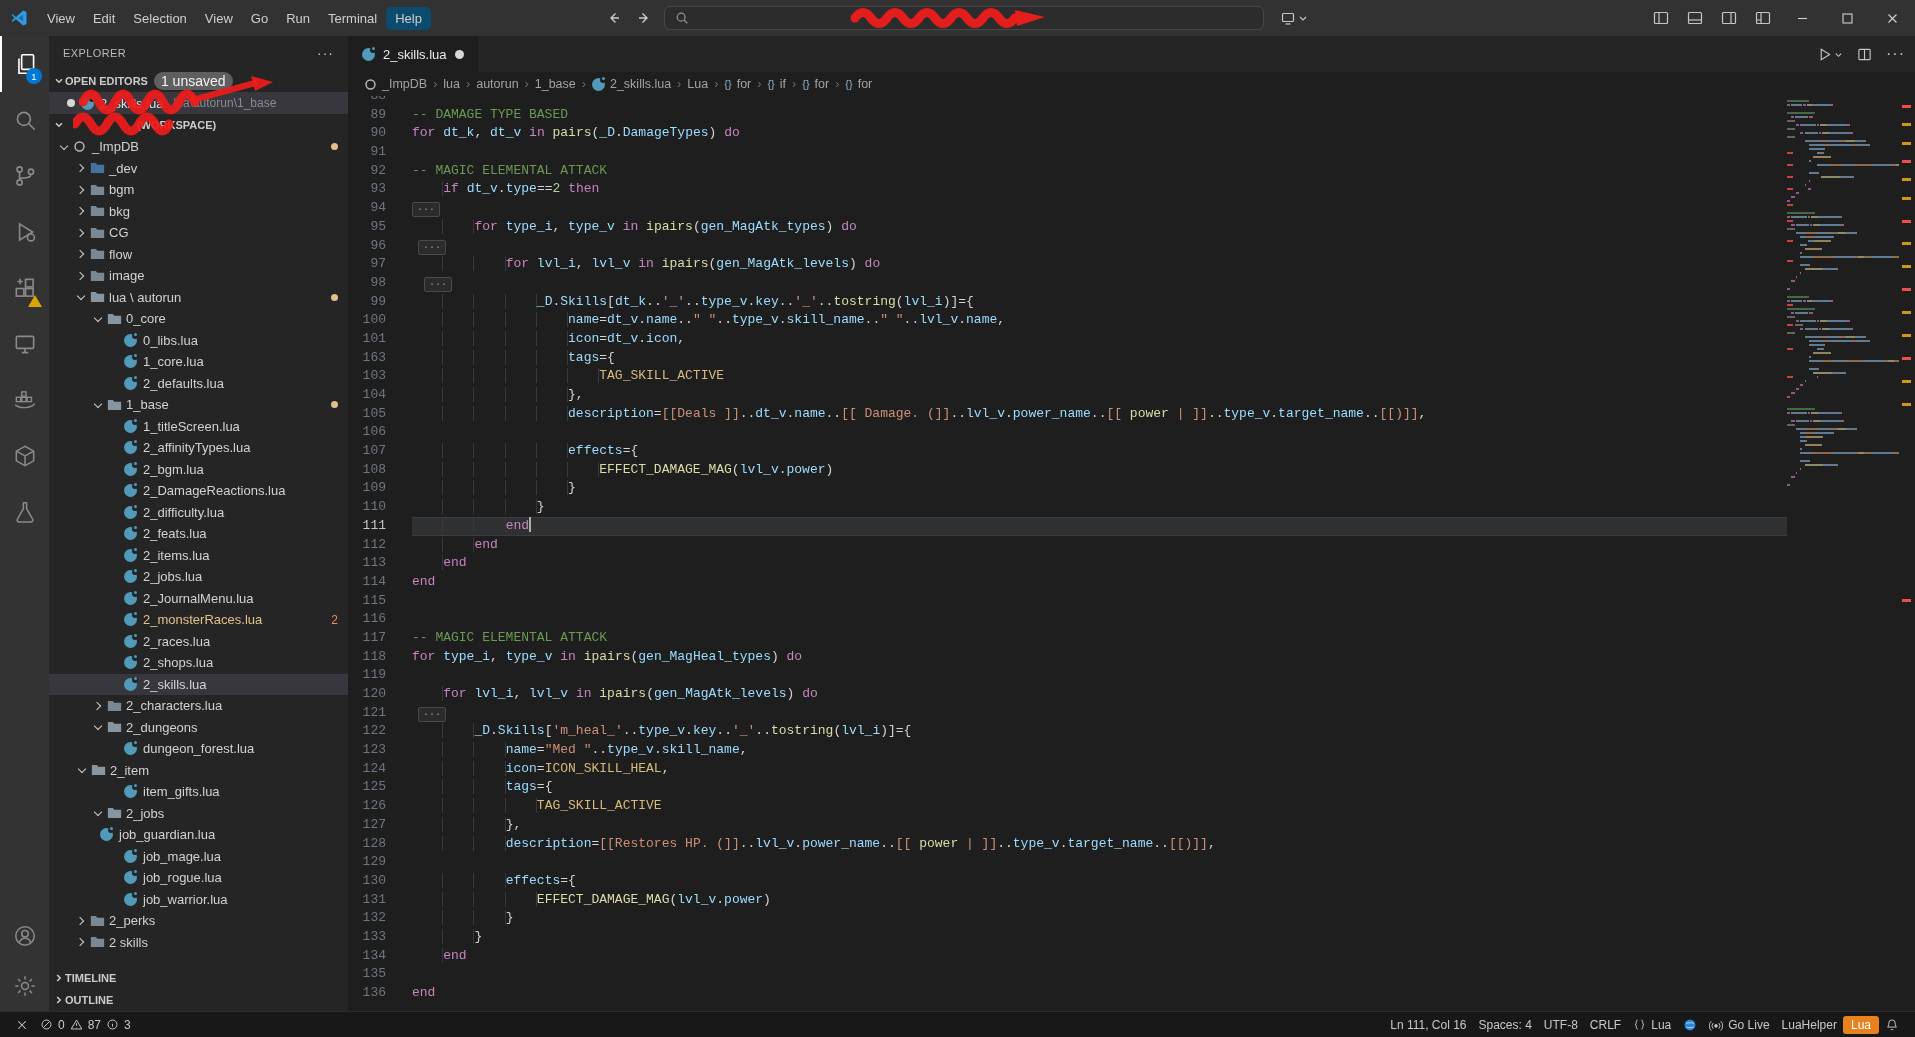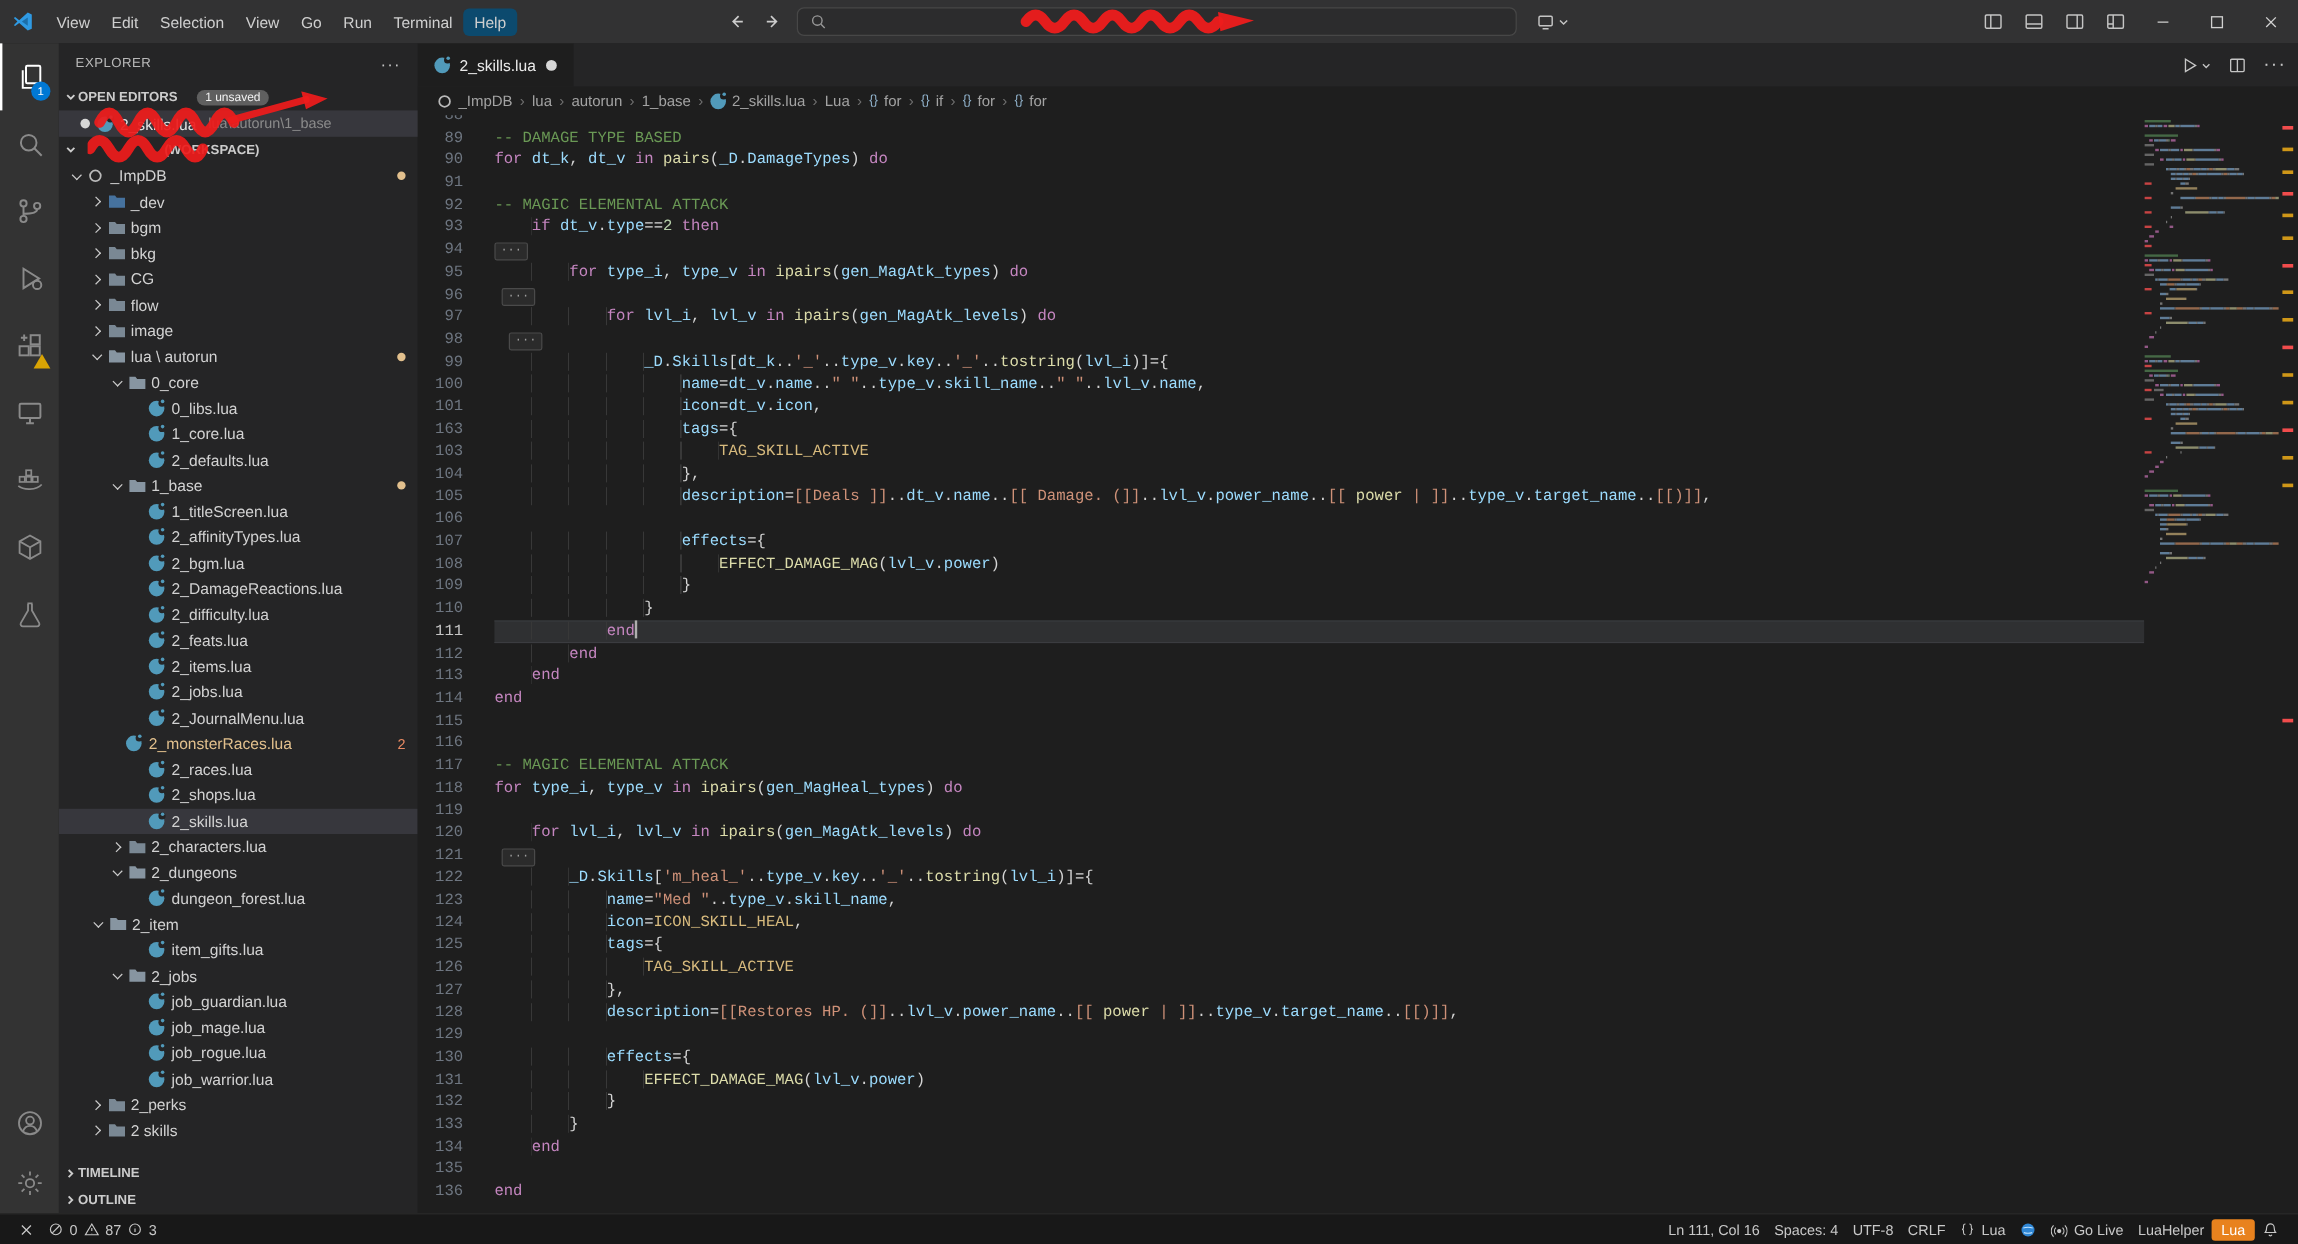--- a/index.html
+++ b/index.html
@@ -28,21 +28,21 @@
   .ab-item.active{color:#ffffff;border-left:2px solid #ffffff}
   .ab-badge{position:absolute;right:7px;bottom:8px;min-width:16px;height:16px;border-radius:9px;background:#0078d4;color:#fff;font-size:9.5px;display:flex;align-items:center;justify-content:center;padding:0 3px}
   .ab-warn{position:absolute;right:7px;bottom:9px;width:0;height:0;border-left:7px solid transparent;border-right:7px solid transparent;border-bottom:12px solid #d9a404}
   .ab-spacer{flex:1}
 
   
   .sidebar{position:absolute;left:49px;top:36px;bottom:26px;width:299px;background:#252526;display:flex;flex-direction:column;font-size:13px;z-index:4}
   .explorer-head{height:34px;display:flex;align-items:center;padding:0 14px;font-size:11px;letter-spacing:.4px;color:#bababa;flex:none}
   .explorer-head .more{margin-left:auto;color:#c5c5c5;font-size:14px;letter-spacing:1px}
   .section-head{height:22px;display:flex;align-items:center;font-size:11px;font-weight:700;color:#cccccc;padding:0 4px;flex:none;cursor:pointer}
-  .badge-pill{margin-left:16px;background:#5f5f5f;color:#f2f2f2;font-weight:400;font-size:10px;border-radius:9px;padding:1px 7px}
+  .badge-pill{margin-left:6px;background:#5f5f5f;color:#f2f2f2;font-weight:400;font-size:14px;border-radius:9px;padding:1px 7px}
   .oe-item{height:22px;display:flex;align-items:center;padding-left:18px;gap:6px;background:#37373d;flex:none;cursor:pointer}
   .dirty-dot{width:8px;height:8px;border-radius:50%;background:#d7d7d7;flex:none}
   .oe-name{color:#e4e4e4}
   .oe-path{color:#8b8b8b;font-size:12px;margin-left:4px;white-space:nowrap}
   .ws-name-gap{width:72px;display:inline-block}
   .tree{flex:none;overflow:hidden}
   .tree-row{height:21.5px;display:flex;align-items:center;padding-right:10px;cursor:pointer;white-space:nowrap}
   .tree-row.sel{background:#37373d}
   .tree-row .chev{width:16px;height:16px;position:relative;flex:none;color:#cccccc}
   .tree-row .chev.d::before{content:"";position:absolute;width:5px;height:5px;border-right:1.4px solid #ccc;border-bottom:1.4px solid #ccc;transform:rotate(45deg);left:4px;top:4px}
@@ -476,21 +476,21 @@
         </span>
         <span class="tree-label">2_jobs.lua</span>
       </div>
       <div class="tree-row" title="2_JournalMenu.lua" style="padding-left: 59px;">
         <span class="chev"></span>
         <span class="tree-ico">
           <span class="lua-ico"></span>
         </span>
         <span class="tree-label">2_JournalMenu.lua</span>
       </div>
-      <div class="tree-row mod" title="2_monsterRaces.lua" style=" margin-left: 40px;">
+      <div class="tree-row mod" title="2_monsterRaces.lua" style="padding-left: 59px;">
         <span class="chev"></span>
         <span class="tree-ico">
           <span class="lua-ico"></span>
         </span>
         <span class="tree-label">2_monsterRaces.lua</span>
         <span class="tree-badge">2</span>
       </div>
       <div class="tree-row" title="2_races.lua" style="padding-left: 59px;">
         <span class="chev"></span>
         <span class="tree-ico">
@@ -555,21 +555,21 @@
       </div>
       <div class="tree-row" title="2_jobs" style="padding-left: 42px;">
         <span class="chev d"></span>
         <span class="tree-ico">
           <svg width="15" height="12" viewBox="0 0 16 13">
             <path d="M.8 1h5.4l1.6 2h7.4v9H.8z" fill="#8795a1"></path>
           </svg>
         </span>
         <span class="tree-label">2_jobs</span>
       </div>
-      <div class="tree-row" title="job_guardian.lua" style="padding-left: 59px;">
+      <div class="tree-row" title="job_guardian.lua" style="padding-left: 35px;">
         <span class="chev"></span>
         <span class="tree-ico">
           <span class="lua-ico"></span>
         </span>
         <span class="tree-label">job_guardian.lua</span>
       </div>
       <div class="tree-row" title="job_mage.lua" style="padding-left: 59px;">
         <span class="chev"></span>
         <span class="tree-ico">
           <span class="lua-ico"></span>

